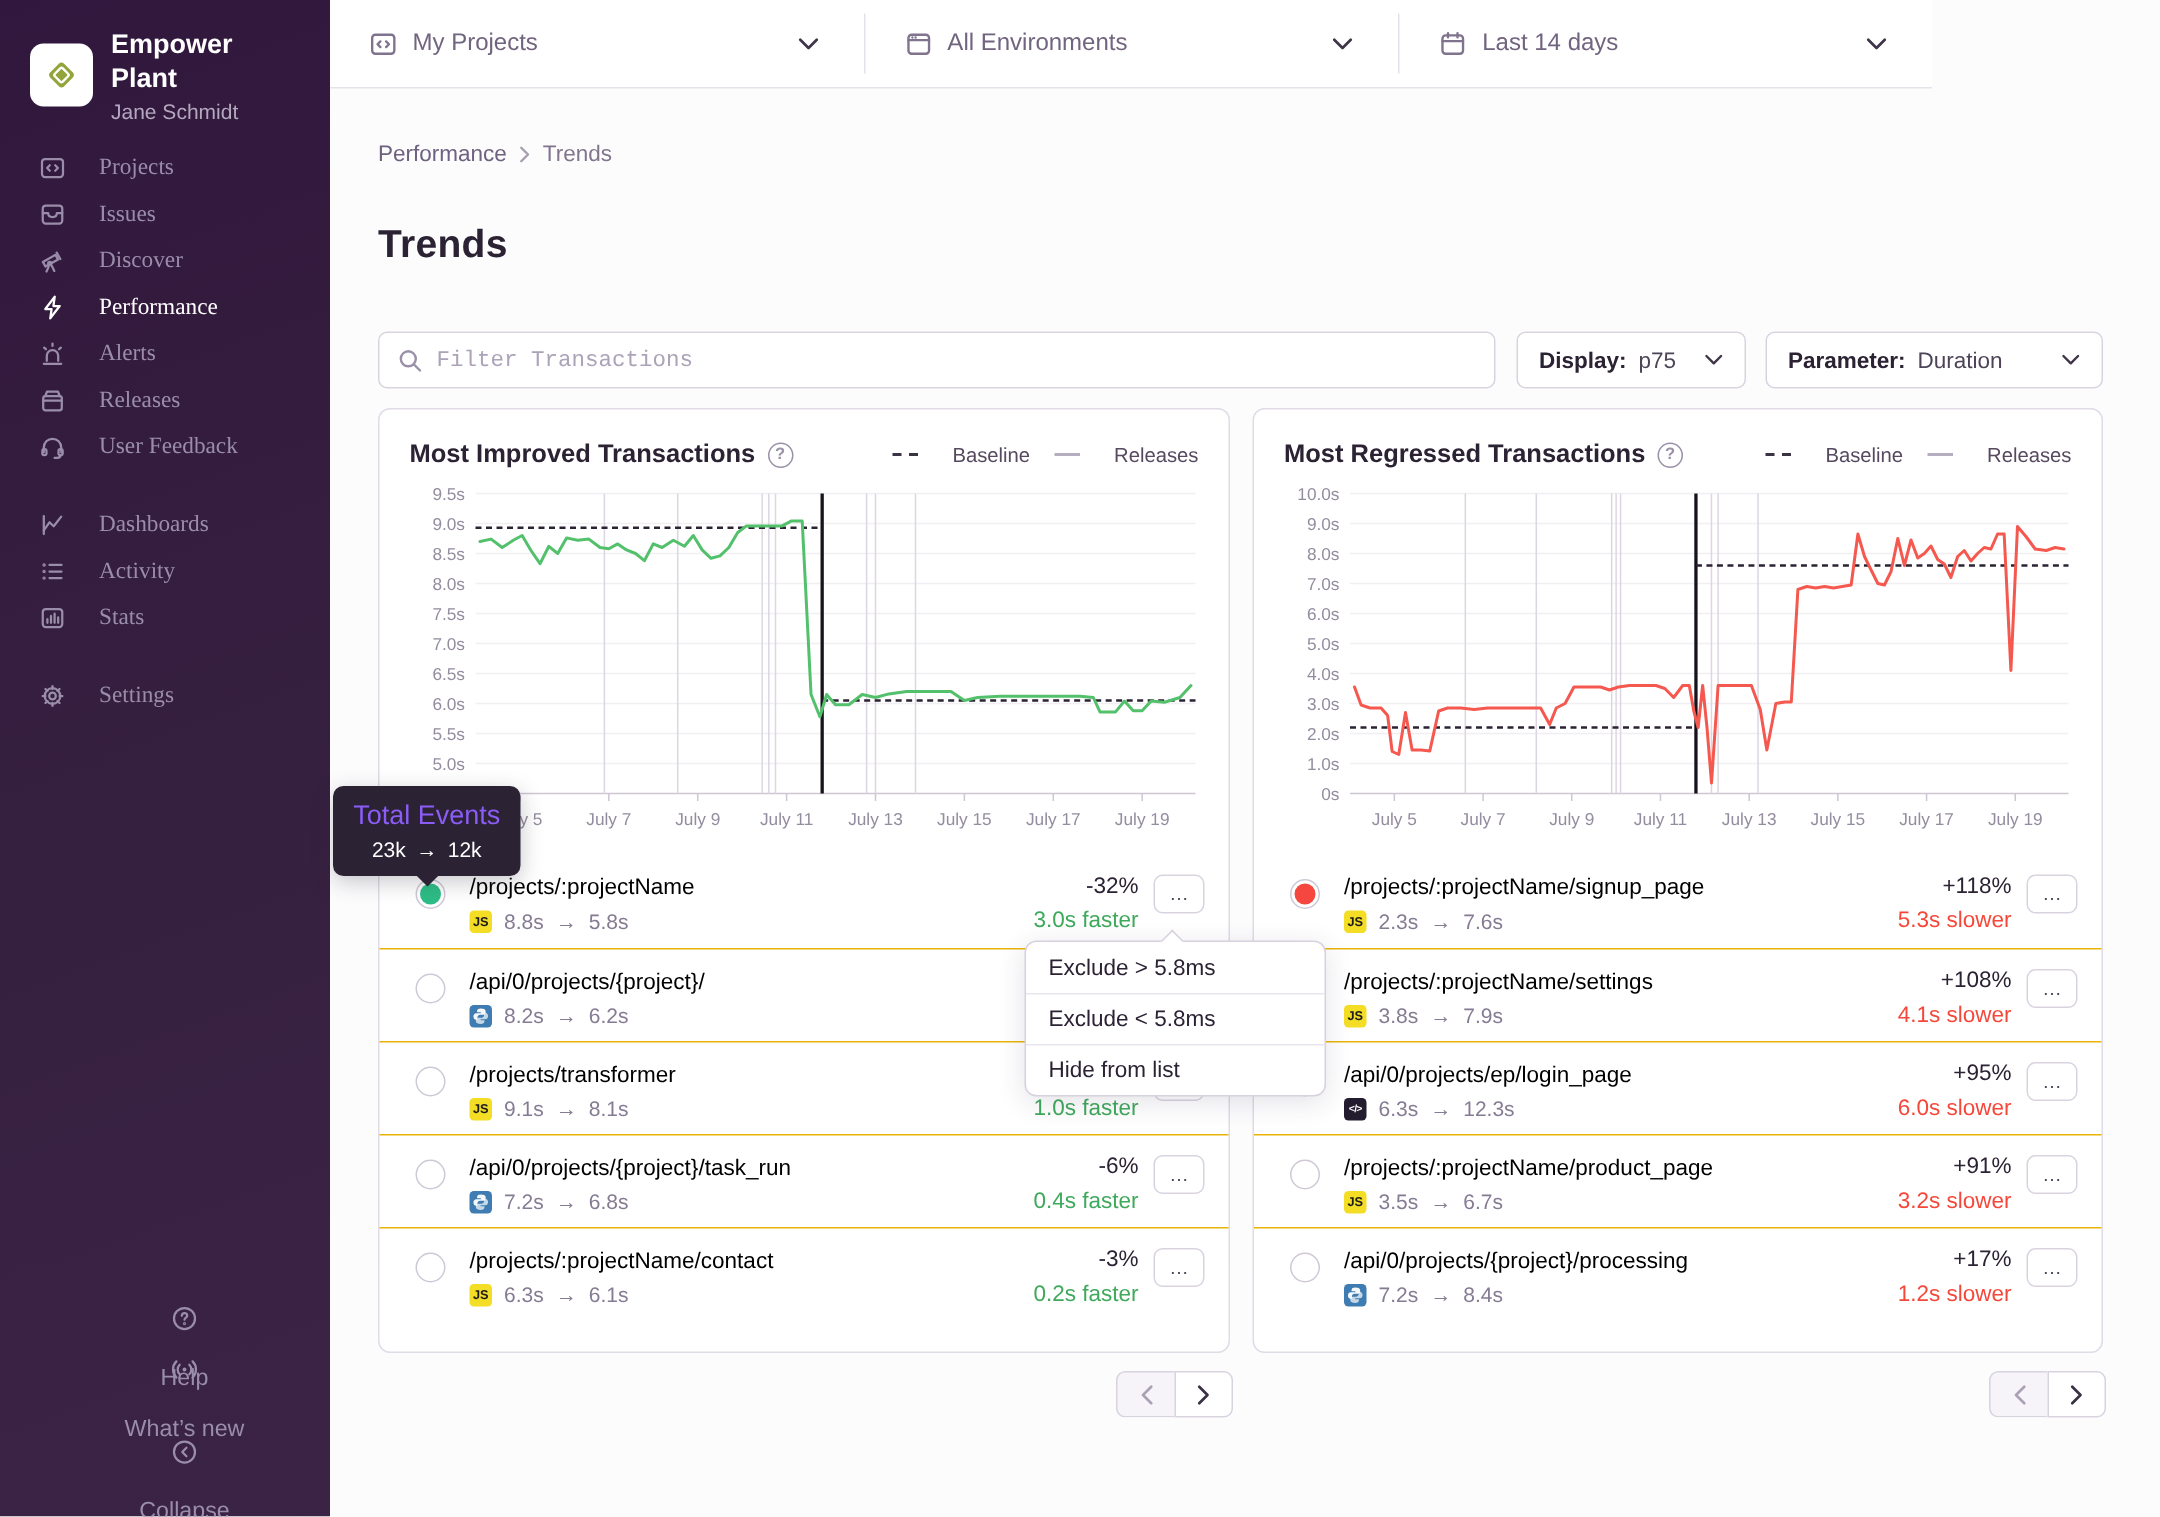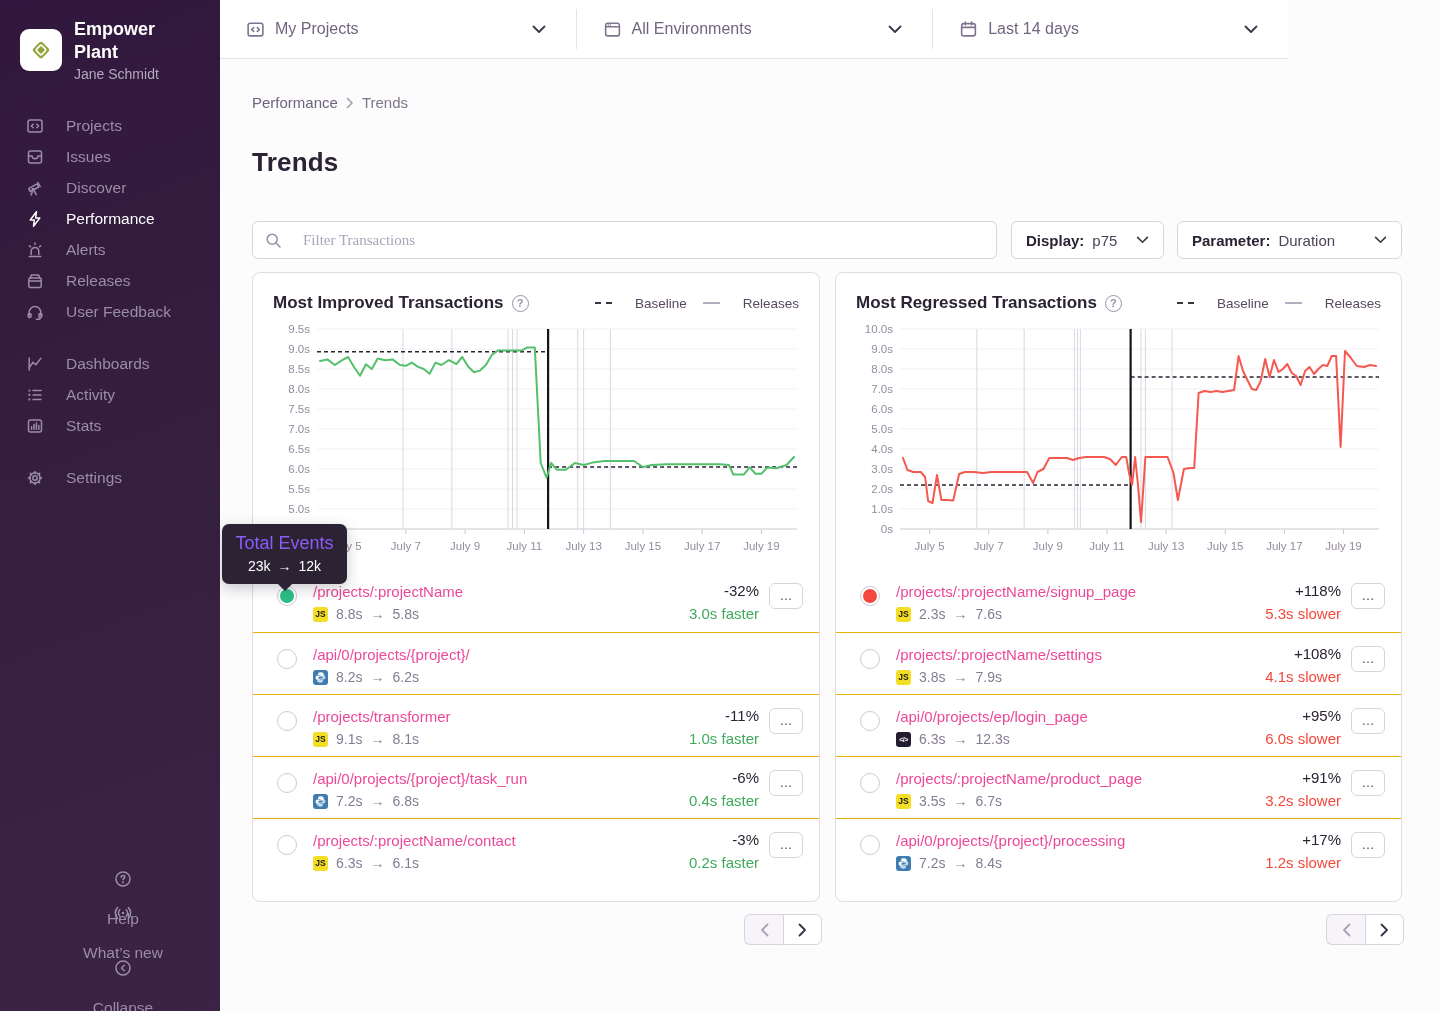--- a/index.html
+++ b/index.html
@@ -7,21 +7,21 @@
   body { font-family:"Liberation Sans", sans-serif; background:#fcfcfd; color:#2b2233; overflow:hidden; }
   #app { position:relative; width:1440px; height:1011px; }
 
   
   .sidebar { position:absolute; left:0; top:0; width:220px; height:1011px;
     background:linear-gradient(160deg,#31173d 0%,#36203f 55%,#3b2346 100%); color:#9a8daa; }
   .org { display:flex; align-items:center; gap:12px; padding:18px 16px 10px 20px; }
   .org-logo { width:42px; height:42px; background:#fff; border-radius:9px; display:flex; align-items:center; justify-content:center; flex:none; }
   .org-name { color:#fff; font-weight:700; font-size:18px; line-height:1.3; }
   .org-user { color:#b3a8c0; font-size:14px; line-height:1.3; }
-  .nav { margin-top:18px; }
+  .nav { margin-top:4px;font-family:Liberation Serif, serif; }
   .nav-item { display:flex; align-items:center; gap:22px; height:31px; padding-left:26px; font-size:15.5px; cursor:pointer; color:#9a8daa; }
   .nav-item.active { color:#fff; }
   .nav-item .nicon { width:18px; height:18px; flex:none; display:flex; }
   .nav-gap { height:21px; }
   .nav-gap-lg { height:21px; }
   .sidebar-footer { position:absolute; left:0; bottom:18px; width:100%; }
   .nav-item.footer { height:34px;flex-direction:column; }
 
   
   .topbar { position:absolute; left:220px; top:0; width:1068px; height:59px; background:#fff; border-bottom:1px solid #e7e2ea; display:flex; }
@@ -37,21 +37,21 @@
   
   .crumbs { position:absolute; left:252px; top:94px; display:flex; align-items:center; gap:8px; font-size:15px; }
   .crumb-link { color:#6f6180; cursor:pointer; text-decoration:none; }
   .crumb-sep { color:#a79eb2; display:flex; }
   .crumb-cur { color:#80758d; }
   .page-title { position:absolute; left:252px; top:147px; font-size:26px; font-weight:700; color:#2b2233; letter-spacing:.2px; }
 
   
   .search { position:absolute; left:252px; top:221px; width:745px; height:38px; background:#fff; border:1px solid #d9d3e0; border-radius:6px; display:flex; align-items:center; padding:0 12px; gap:9px; }
   .search svg { color:#9a90a8; }
-  .search input { border:none; outline:none; font-size:15px; flex:1; color:#2b2233; font-family:Liberation Serif, serif; background:transparent;margin-left:12px; }
+  .search input { border:none; outline:none; font-size:15px; flex:1; color:#2b2233; font-family:Liberation Mono, monospace; background:transparent; }
   .search input::placeholder { color:#aca3b8; }
   .selbtn { position:absolute; top:221px; height:38px; background:#fff; border:1px solid #d9d3e0; border-radius:6px; display:flex; align-items:center; padding:0 14px; gap:8px; font-size:15px; cursor:pointer; }
   .selbtn .b { font-weight:700; color:#2b2233; }
   .selbtn .v { color:#4d4458; }
   .selbtn .tb-chev { margin-left:6px; }
   #display-btn { left:1011px; width:153px; }
   #param-btn { left:1177px; width:225px; }
 
   
   .panel { position:absolute; top:272px; height:630px; background:#fff; border:1px solid #e0dbe6; border-radius:8px; }
@@ -66,21 +66,21 @@
   .leg-line { width:17px; border-top:2px solid #b5aec0; }
   .chart { display:block; margin:10px 20px 0 20px; }
 
   
   .tlist { margin-top:9px; }
   .trow { display:flex; align-items:flex-start; padding:11px 16px 11px 24px; border-top:1px solid #eab308; height:62px; }
   .trow.first { border-top:none; }
   .radio { width:20px; height:20px; border:1.5px solid #cfc8d6; border-radius:50%; background:#fff; margin:5px 16px 0 0; flex:none; position:relative; cursor:pointer; }
   .radio.sel::after { content:""; position:absolute; inset:2px; border-radius:50%; background:var(--dot,#2dbd86); }
   .tmid { flex:1; min-width:0; }
-  .tname { font-size:15px; color:#ec4899; text-decoration:none; cursor:pointer; display:inline-block; margin-top:2px; white-space:nowrap; }
+  .tname { font-size:15px; color:#000000; text-decoration:none; cursor:pointer; display:inline-block; margin-top:2px; white-space:nowrap; }
   .tsub { display:flex; align-items:center; gap:8px; margin-top:5px; font-size:14px; color:#857b93; }
   .pbadge { width:15px; height:15px; border-radius:3px; display:flex; align-items:center; justify-content:center; flex:none; overflow:hidden; }
   .badge-js { background:#f3dd25; color:#1b1b1b; font-size:8.5px; font-weight:700; }
   .badge-py { background:#3e7cb1; }
   .badge-code { background:#231b2e; color:#fff; font-size:7px; font-weight:700; letter-spacing:-.5px; }
   .tright { text-align:right; margin:1px 10px 0 8px; }
   .tchange { font-size:15px; color:#2b2233; }
   .tdelta { font-size:15px; margin-top:6px; }
   .tdelta.faster { color:#3fa95c; }
   .tdelta.slower { color:#f5483b; }
@@ -720,14 +720,19 @@
 
   <div class="tooltip">
     <div class="tt-title">Total Events</div>
     <div class="tt-vals">
       <span>23k</span>
       <span>→</span>
       <span>12k</span>
     </div>
   </div>
 
+  <div class="cmenu">
+    <div class="cmenu-item first">Exclude &gt; 5.8ms</div>
+    <div class="cmenu-item">Exclude &lt; 5.8ms</div>
+    <div class="cmenu-item">Hide from list</div>
+  </div>
 
 </div>
 
 </body></html>

